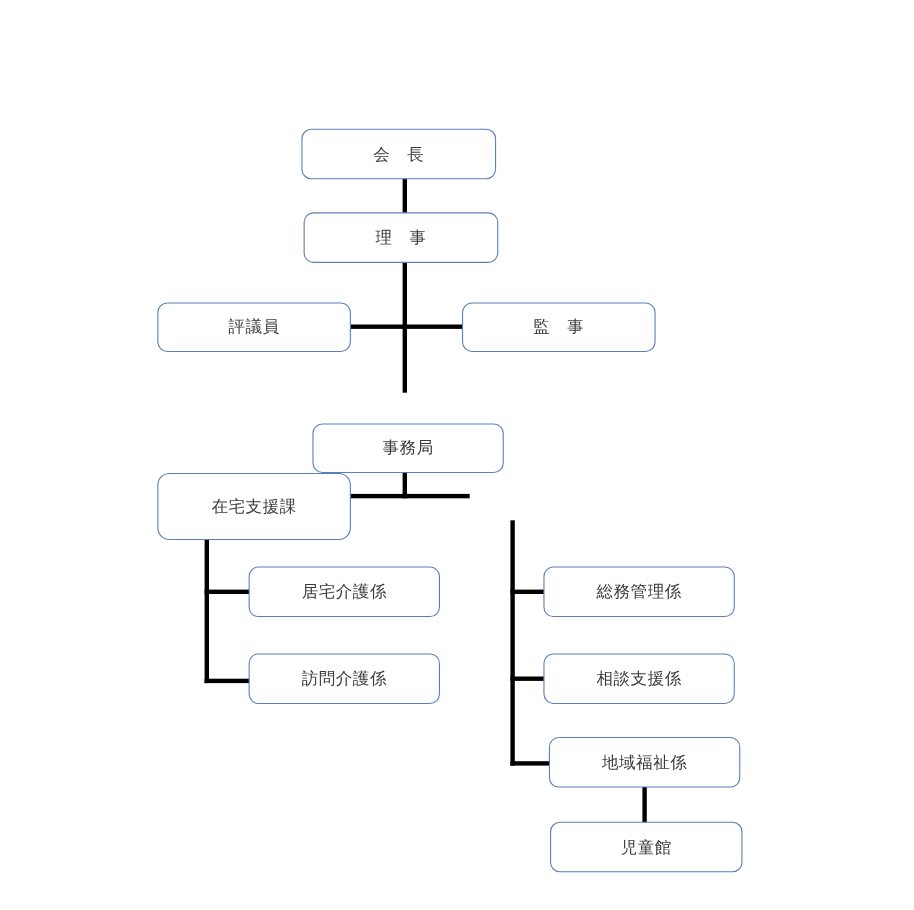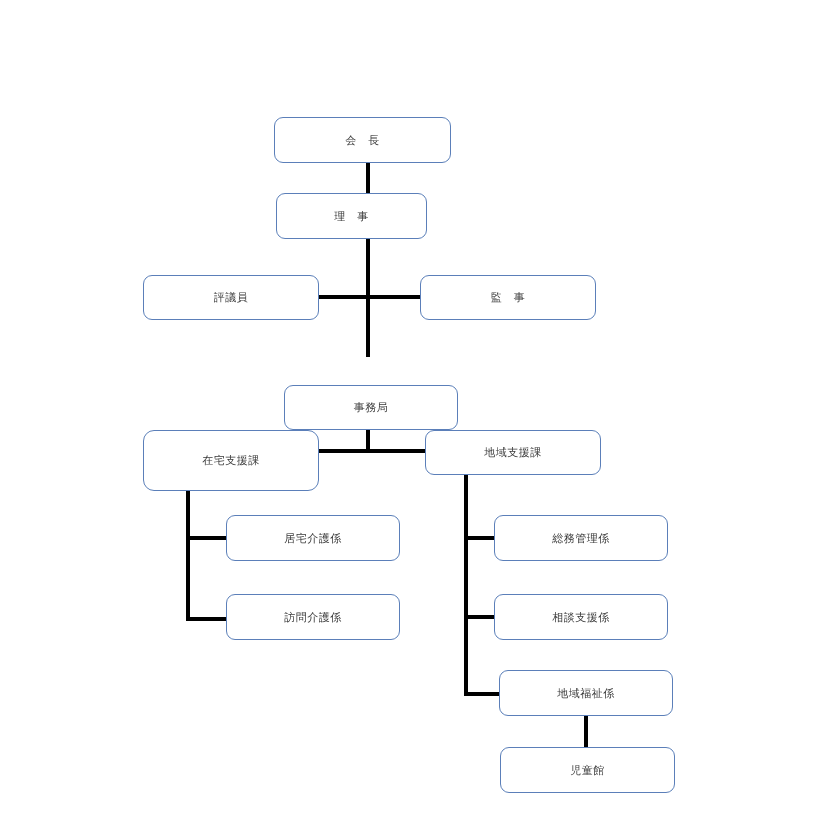--- a/index.html
+++ b/index.html
@@ -21,21 +21,21 @@
   .org-box {
     position: absolute;
     box-sizing: border-box;
     background: #ffffff;
     border: 1.4px solid #5b7fb9;
     border-radius: 9px;
     display: flex;
     align-items: center;
     justify-content: center;
     color: #3a3a3a;
-    font-size: 11px;
+    font-size: 15px;
     letter-spacing: 0.5px;
     line-height: 1;
     z-index: 3;
     white-space: nowrap;
   }
   .org-box.wide-space {
     letter-spacing: 0.5px;
   }
   .connector {
     position: absolute;
@@ -70,43 +70,40 @@
   <div class="connector h" style="left:464px; top:536px; width:32px;"></div>
   <div class="connector h" style="left:464px; top:615px; width:32px;"></div>
   <div class="connector h" style="left:464px; top:692px; width:37px;"></div>
 
   <div class="connector v" style="left:584px; top:714px; height:35px;"></div>
 
   <div class="org-box wide-space" style="left:274px; top:117px; width:177px; height:46px;">
     <span>会　長</span>
   </div>
 
-  <div class="org-box wide-space" style="left:276px; top:193px; width:151px; height:46px;">
+  <div class="org-box wide-space" style="left:276px; top:193px; width:177px; height:46px;">
     <span>理　事</span>
   </div>
 
   <div class="org-box" style="left:143px; top:275px; width:176px; height:45px;text-align:right;">
     <span>評議員</span>
   </div>
 
   <div class="org-box wide-space" style="left:420px; top:275px; width:176px; height:45px;">
     <span>監　事</span>
   </div>
 
   <div class="org-box" style="left:284px; top:355px; width:174px; height:45px;margin-top:30px;">
     <span>事務局</span>
   </div>
 
   <div class="org-box" style="left:143px; top:430px; width:176px; height:61px;border-radius:11px;">
     <span>在宅支援課</span>
   </div>
 
-  <div class="org-box" style="left:425px; top:430px; width:176px; height:45px;">
-    <span>地域支援課</span>
-  </div>
 
   <div class="org-box" style="left:226px; top:515px; width:174px; height:46px;">
     <span>居宅介護係</span>
   </div>
 
   <div class="org-box" style="left:226px; top:594px; width:174px; height:46px;">
     <span>訪問介護係</span>
   </div>
 
   <div class="org-box" style="left:494px; top:515px; width:174px; height:46px;">

